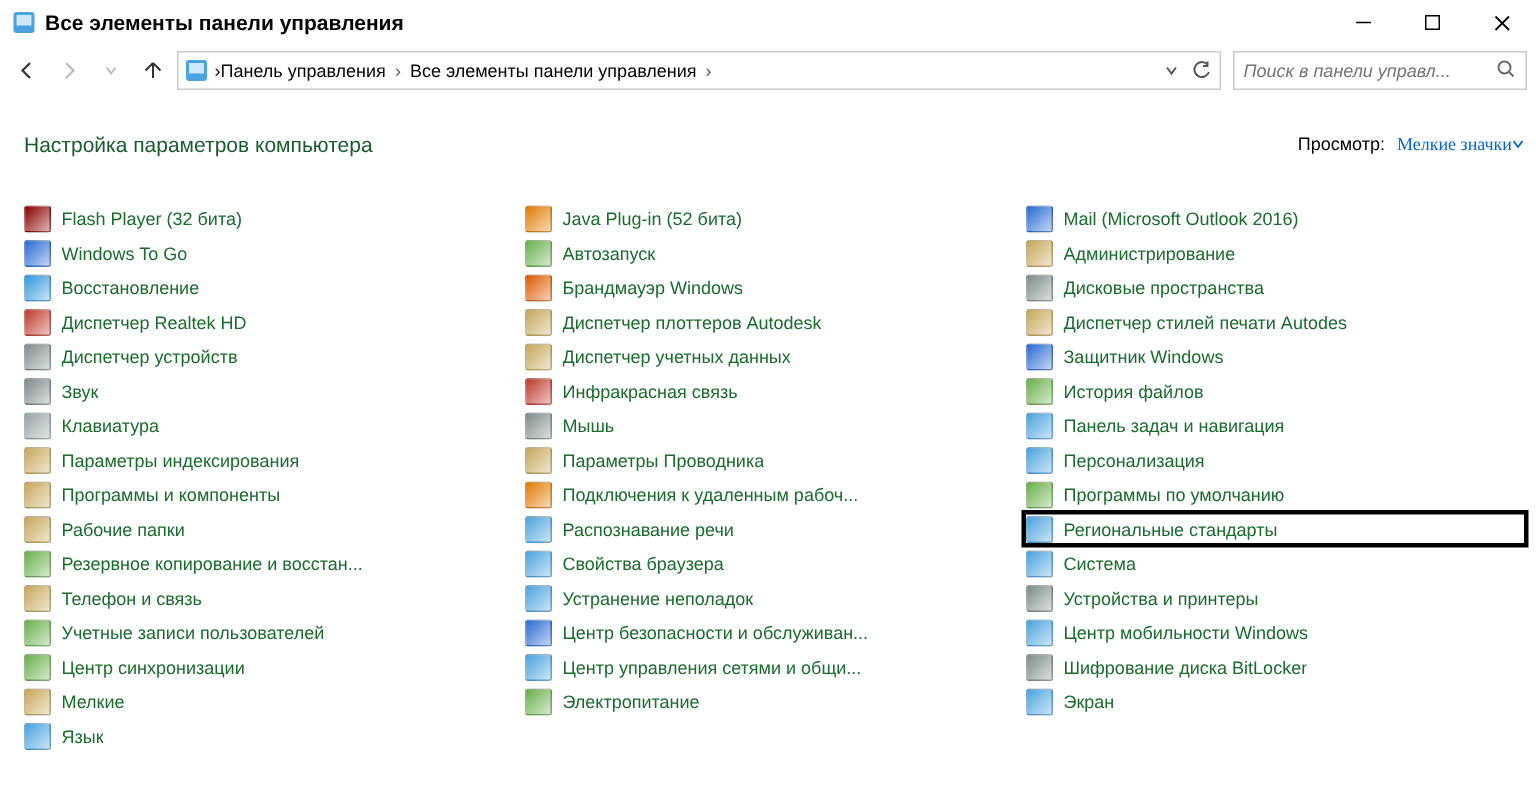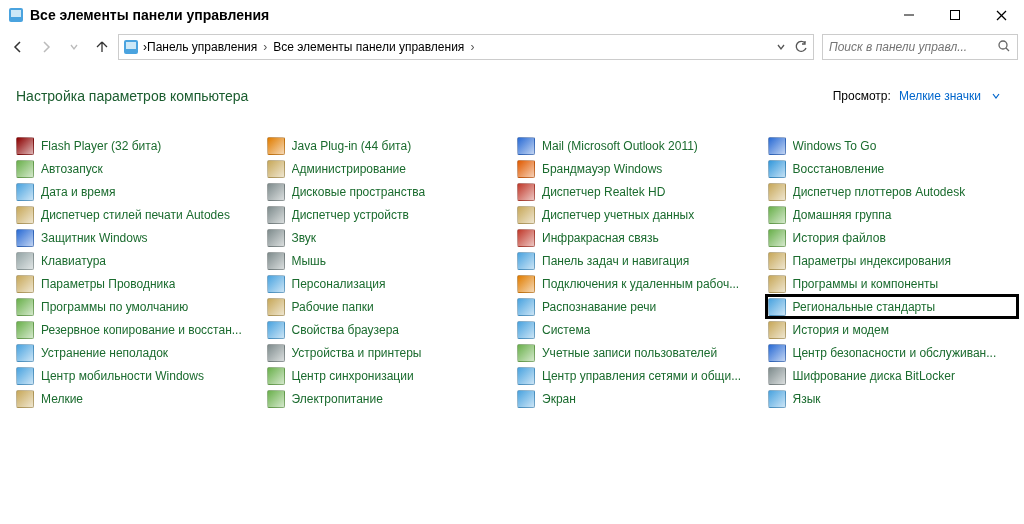--- a/index.html
+++ b/index.html
@@ -95,39 +95,39 @@
     border:none; outline:none; flex:1; font-size:12px; color:#555;
     font-style: italic;
     background: transparent;
   }
   .search-icon {
     width:16px;height:16px;color:#666;
   }
   .subheader {
     display:flex;
     align-items: center;
-    padding: 20px 24px 10px 16px;
+    padding: 20px 8px 10px 16px;
   }
   .subheader .subtitle {
     color: #1a5c2e;
     font-size: 14px;
     font-weight: 400;
   }
   .viewblock {
     margin-left:auto;
     display:flex;
     align-items:center;
     font-size:12px;
   }
   .viewblock .lbl { color:#000; margin-right:8px; }
-  .viewblock .val { color:#0066cc; display:flex; align-items:center; gap:11px;}
+  .viewblock .val { color:#0066cc; display:flex; align-items:center; gap:0;font-family:Liberation Serif, serif;}
   .grid {
     padding: 20px 6px 0 16px;
     display:grid;
-    grid-template-columns: repeat(4, 1fr);
+    grid-template-columns: repeat(3, 1fr);
     column-gap: 0px;
   }
   .item {
     display:flex;
     align-items:center;
     height: 23px;
     padding-right: 6px;
     white-space: nowrap;
     overflow: hidden;
   }
@@ -260,51 +260,47 @@
   </div>
 </div>
 
 <div class="grid" id="grid">
     <div class="item">
       <div class="ico" style="background: linear-gradient(135deg, rgb(139, 0, 0) 0%, rgb(255, 255, 255) 140%); border: 1px solid rgba(0, 0, 0, 0.15);"></div>
       <div class="txt">Flash Player (32 бита)</div>
     </div>
     <div class="item">
       <div class="ico" style="background: linear-gradient(135deg, rgb(224, 124, 0) 0%, rgb(255, 255, 255) 140%); border: 1px solid rgba(0, 0, 0, 0.15);"></div>
-      <div class="txt">Java Plug-in (44 бита)</div>
+      <div class="txt">Java Plug-in (52 бита)</div>
     </div>
     <div class="item">
       <div class="ico" style="background: linear-gradient(135deg, rgb(42, 107, 212) 0%, rgb(255, 255, 255) 140%); border: 1px solid rgba(0, 0, 0, 0.15);"></div>
-      <div class="txt">Mail (Microsoft Outlook 2011)</div>
+      <div class="txt">Mail (Microsoft Outlook 2016)</div>
     </div>
     <div class="item">
       <div class="ico" style="background: linear-gradient(135deg, rgb(42, 107, 212) 0%, rgb(255, 255, 255) 140%); border: 1px solid rgba(0, 0, 0, 0.15);"></div>
       <div class="txt">Windows To Go</div>
     </div>
     <div class="item">
       <div class="ico" style="background: linear-gradient(135deg, rgb(106, 176, 76) 0%, rgb(255, 255, 255) 140%); border: 1px solid rgba(0, 0, 0, 0.15);"></div>
       <div class="txt">Автозапуск</div>
     </div>
     <div class="item">
       <div class="ico" style="background: linear-gradient(135deg, rgb(199, 168, 90) 0%, rgb(255, 255, 255) 140%); border: 1px solid rgba(0, 0, 0, 0.15);"></div>
       <div class="txt">Администрирование</div>
     </div>
     <div class="item">
+      <div class="ico" style="background: linear-gradient(135deg, rgb(52, 152, 219) 0%, rgb(255, 255, 255) 140%); border: 1px solid rgba(0, 0, 0, 0.15);"></div>
+      <div class="txt">Восстановление</div>
+    </div>
+    <div class="item">
       <div class="ico" style="background: linear-gradient(135deg, rgb(224, 90, 0) 0%, rgb(255, 255, 255) 140%); border: 1px solid rgba(0, 0, 0, 0.15);"></div>
       <div class="txt">Брандмауэр Windows</div>
     </div>
     <div class="item">
-      <div class="ico" style="background: linear-gradient(135deg, rgb(52, 152, 219) 0%, rgb(255, 255, 255) 140%); border: 1px solid rgba(0, 0, 0, 0.15);"></div>
-      <div class="txt">Восстановление</div>
-    </div>
-    <div class="item">
-      <div class="ico" style="background: linear-gradient(135deg, rgb(74, 163, 223) 0%, rgb(255, 255, 255) 140%); border: 1px solid rgba(0, 0, 0, 0.15);"></div>
-      <div class="txt">Дата и время</div>
-    </div>
-    <div class="item">
       <div class="ico" style="background: linear-gradient(135deg, rgb(127, 140, 141) 0%, rgb(255, 255, 255) 140%); border: 1px solid rgba(0, 0, 0, 0.15);"></div>
       <div class="txt">Дисковые пространства</div>
     </div>
     <div class="item">
       <div class="ico" style="background: linear-gradient(135deg, rgb(192, 57, 43) 0%, rgb(255, 255, 255) 140%); border: 1px solid rgba(0, 0, 0, 0.15);"></div>
       <div class="txt">Диспетчер Realtek HD</div>
     </div>
     <div class="item">
       <div class="ico" style="background: linear-gradient(135deg, rgb(199, 168, 90) 0%, rgb(255, 255, 255) 140%); border: 1px solid rgba(0, 0, 0, 0.15);"></div>
       <div class="txt">Диспетчер плоттеров Autodesk</div>
@@ -315,24 +311,20 @@
     </div>
     <div class="item">
       <div class="ico" style="background: linear-gradient(135deg, rgb(127, 140, 141) 0%, rgb(255, 255, 255) 140%); border: 1px solid rgba(0, 0, 0, 0.15);"></div>
       <div class="txt">Диспетчер устройств</div>
     </div>
     <div class="item">
       <div class="ico" style="background: linear-gradient(135deg, rgb(199, 168, 90) 0%, rgb(255, 255, 255) 140%); border: 1px solid rgba(0, 0, 0, 0.15);"></div>
       <div class="txt">Диспетчер учетных данных</div>
     </div>
     <div class="item">
-      <div class="ico" style="background: linear-gradient(135deg, rgb(106, 176, 76) 0%, rgb(255, 255, 255) 140%); border: 1px solid rgba(0, 0, 0, 0.15);"></div>
-      <div class="txt">Домашняя группа</div>
-    </div>
-    <div class="item">
       <div class="ico" style="background: linear-gradient(135deg, rgb(42, 107, 212) 0%, rgb(255, 255, 255) 140%); border: 1px solid rgba(0, 0, 0, 0.15);"></div>
       <div class="txt">Защитник Windows</div>
     </div>
     <div class="item">
       <div class="ico" style="background: linear-gradient(135deg, rgb(127, 140, 141) 0%, rgb(255, 255, 255) 140%); border: 1px solid rgba(0, 0, 0, 0.15);"></div>
       <div class="txt">Звук</div>
     </div>
     <div class="item">
       <div class="ico" style="background: linear-gradient(135deg, rgb(192, 57, 43) 0%, rgb(255, 255, 255) 140%); border: 1px solid rgba(0, 0, 0, 0.15);"></div>
       <div class="txt">Инфракрасная связь</div>
@@ -359,28 +351,28 @@
     </div>
     <div class="item">
       <div class="ico" style="background: linear-gradient(135deg, rgb(199, 168, 90) 0%, rgb(255, 255, 255) 140%); border: 1px solid rgba(0, 0, 0, 0.15);"></div>
       <div class="txt">Параметры Проводника</div>
     </div>
     <div class="item">
       <div class="ico" style="background: linear-gradient(135deg, rgb(74, 163, 223) 0%, rgb(255, 255, 255) 140%); border: 1px solid rgba(0, 0, 0, 0.15);"></div>
       <div class="txt">Персонализация</div>
     </div>
     <div class="item">
+      <div class="ico" style="background: linear-gradient(135deg, rgb(199, 168, 90) 0%, rgb(255, 255, 255) 140%); border: 1px solid rgba(0, 0, 0, 0.15);"></div>
+      <div class="txt">Программы и компоненты</div>
+    </div>
+    <div class="item">
       <div class="ico" style="background: linear-gradient(135deg, rgb(224, 124, 0) 0%, rgb(255, 255, 255) 140%); border: 1px solid rgba(0, 0, 0, 0.15);"></div>
       <div class="txt">Подключения к удаленным рабоч...</div>
     </div>
     <div class="item">
-      <div class="ico" style="background: linear-gradient(135deg, rgb(199, 168, 90) 0%, rgb(255, 255, 255) 140%); border: 1px solid rgba(0, 0, 0, 0.15);"></div>
-      <div class="txt">Программы и компоненты</div>
-    </div>
-    <div class="item">
       <div class="ico" style="background: linear-gradient(135deg, rgb(106, 176, 76) 0%, rgb(255, 255, 255) 140%); border: 1px solid rgba(0, 0, 0, 0.15);"></div>
       <div class="txt">Программы по умолчанию</div>
     </div>
     <div class="item">
       <div class="ico" style="background: linear-gradient(135deg, rgb(199, 168, 90) 0%, rgb(255, 255, 255) 140%); border: 1px solid rgba(0, 0, 0, 0.15);"></div>
       <div class="txt">Рабочие папки</div>
     </div>
     <div class="item">
       <div class="ico" style="background: linear-gradient(135deg, rgb(74, 163, 223) 0%, rgb(255, 255, 255) 140%); border: 1px solid rgba(0, 0, 0, 0.15);"></div>
       <div class="txt">Распознавание речи</div>
@@ -396,21 +388,21 @@
     <div class="item">
       <div class="ico" style="background: linear-gradient(135deg, rgb(74, 163, 223) 0%, rgb(255, 255, 255) 140%); border: 1px solid rgba(0, 0, 0, 0.15);"></div>
       <div class="txt">Свойства браузера</div>
     </div>
     <div class="item">
       <div class="ico" style="background: linear-gradient(135deg, rgb(74, 163, 223) 0%, rgb(255, 255, 255) 140%); border: 1px solid rgba(0, 0, 0, 0.15);"></div>
       <div class="txt">Система</div>
     </div>
     <div class="item">
       <div class="ico" style="background: linear-gradient(135deg, rgb(199, 168, 90) 0%, rgb(255, 255, 255) 140%); border: 1px solid rgba(0, 0, 0, 0.15);"></div>
-      <div class="txt">История и модем</div>
+      <div class="txt">Телефон и связь</div>
     </div>
     <div class="item">
       <div class="ico" style="background: linear-gradient(135deg, rgb(74, 163, 223) 0%, rgb(255, 255, 255) 140%); border: 1px solid rgba(0, 0, 0, 0.15);"></div>
       <div class="txt">Устранение неполадок</div>
     </div>
     <div class="item">
       <div class="ico" style="background: linear-gradient(135deg, rgb(127, 140, 141) 0%, rgb(255, 255, 255) 140%); border: 1px solid rgba(0, 0, 0, 0.15);"></div>
       <div class="txt">Устройства и принтеры</div>
     </div>
     <div class="item">

